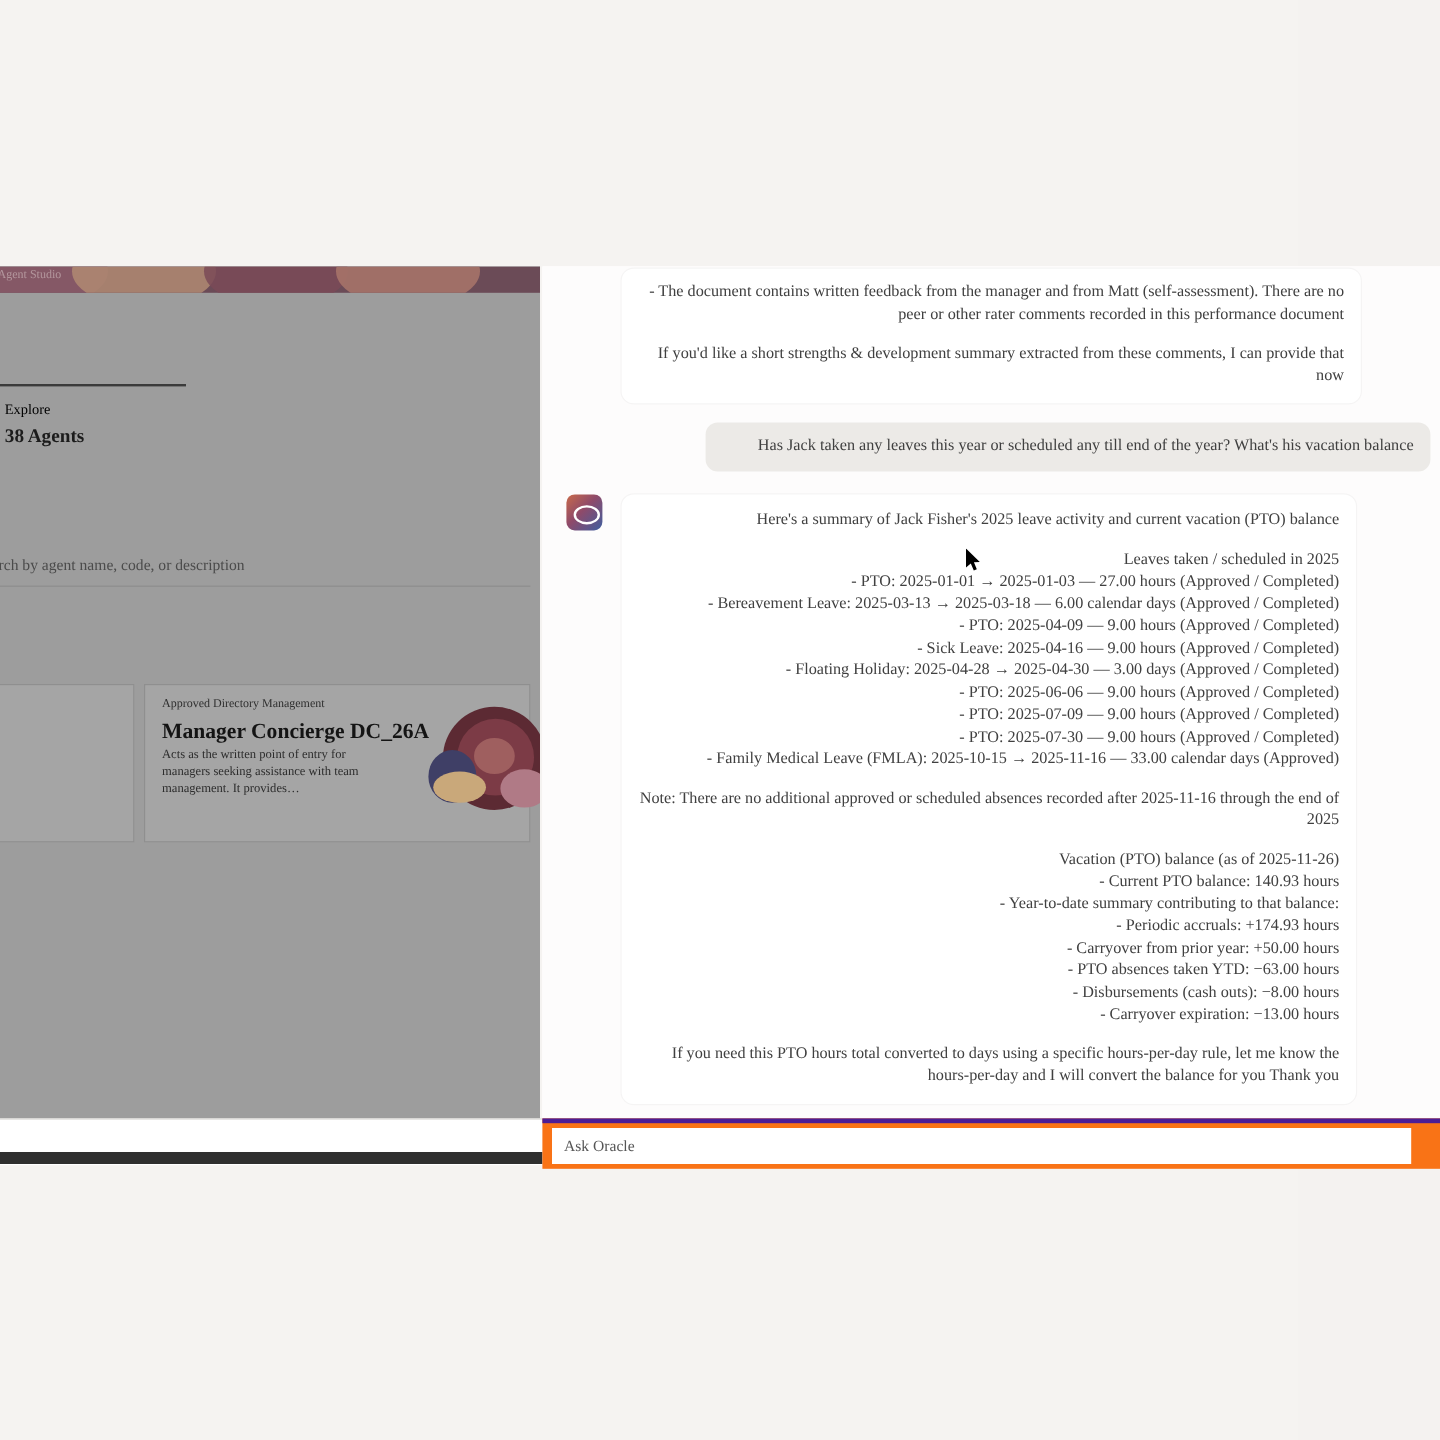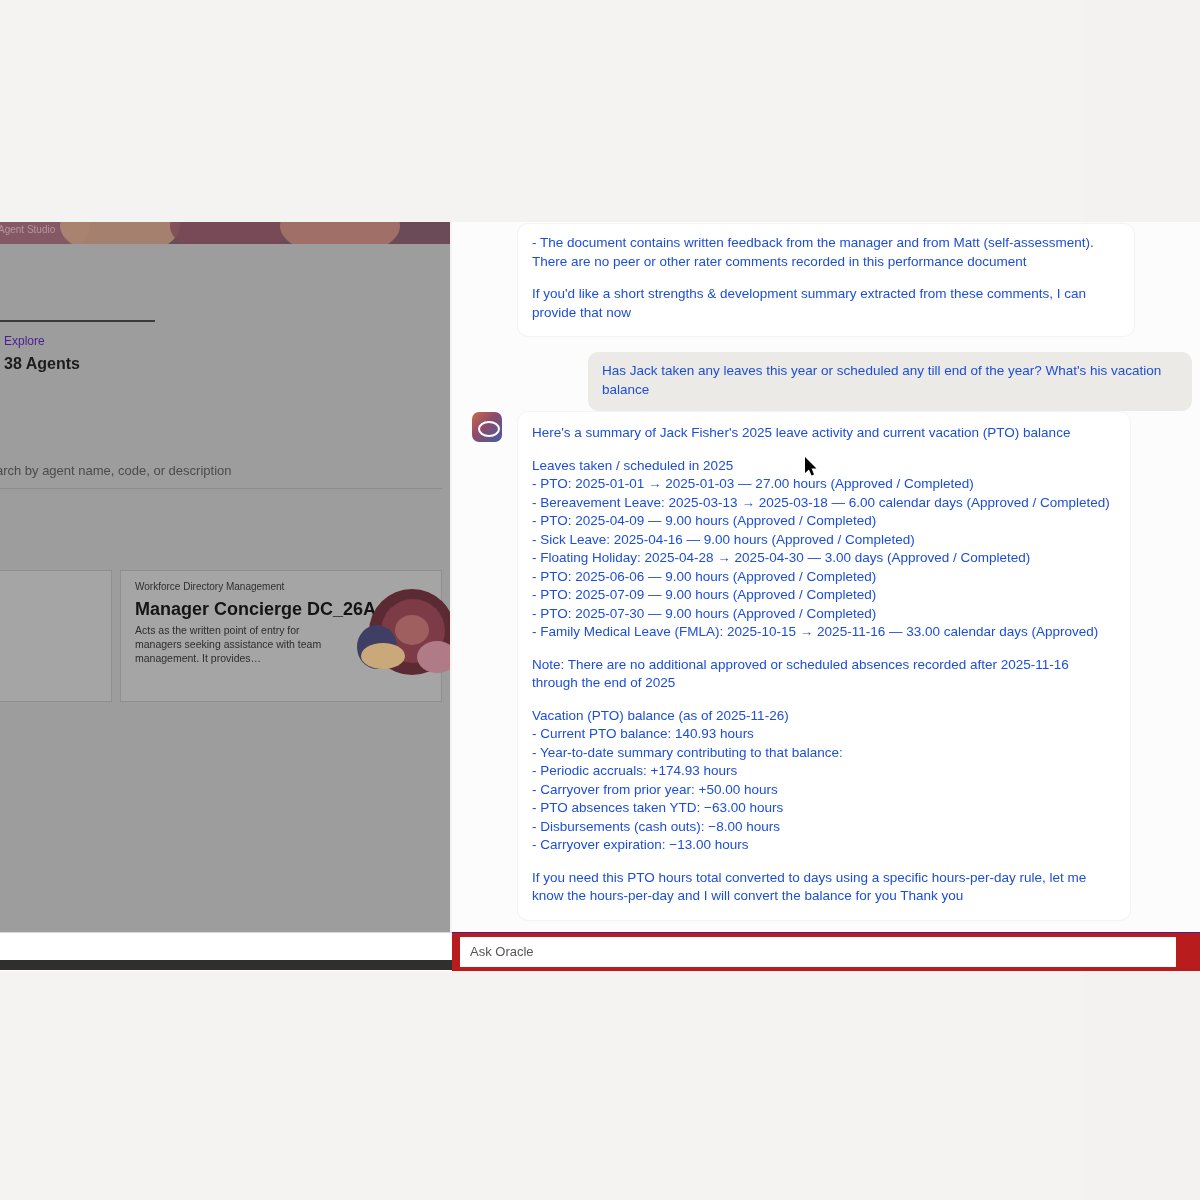--- a/index.html
+++ b/index.html
@@ -10,20 +10,21 @@
     height: 1200px;
     overflow: hidden;
     font-family: "Liberation Sans", sans-serif;
   }
 
   #root {
     position: relative;
     width: 1082px;
     height: 1200px;
     background: #f5f3f1;
+    font-family: Liberation Serif, serif;
   }
 
   
   .left-window {
     position: absolute;
     left: -10px;
     top: 222px;
     width: 460px;
     height: 748px;
     background: #9d9d9d;
@@ -64,21 +65,21 @@
   .lw-tab-underline {
     position: absolute;
     left: 0; top: 0;
     width: 165px; height: 2px;
     background: #3b3b3b;
   }
   .lw-explore-label {
     position: absolute;
     left: 14px; top: 112px;
     font-size: 12px;
-    color: #4c1d95;
+    color: #000000;
   }
   .lw-agent-count {
     position: absolute;
     left: 14px; top: 133px;
     font-size: 16px;
     font-weight: bold;
     color: #1c1c1c;
   }
 
   .lw-search {
@@ -181,22 +182,23 @@
     box-shadow: 0 0 0 1px rgba(0,0,0,0.03);
   }
   .bubble-user {
     background: #eceae7;
     border-radius: 10px;
   }
 
   .bubble-text {
     font-size: 13.5px;
     line-height: 18.5px;
-    color: #1d4ed8;
+    color: #404040;
     white-space: pre-wrap;
+    text-align: right;
   }
 
   #msg-1 {
     left: 66px;
     top: 2px;
     width: 588px;
     padding: 10px 14px 14px 14px;
   }
   #msg-1 .bubble-text + .bubble-text { margin-top: 14px; }
 
@@ -242,22 +244,22 @@
   }
   .cursor svg { display: block; }
 
   
   .ask-bar {
     position: absolute;
     left: 452px;
     top: 932px;
     width: 748px;
     height: 38px;
-    background: #b91c1c;
-    border-top: 1px solid #4c1d95;
+    background: #f97316;
+    border-top: 4px solid #4c1d95;
   }
   .ask-bar-inner {
     position: absolute;
     left: 8px;
     top: 4px;
     width: 716px;
     height: 30px;
     background: #ffffff;
   }
   .ask-bar-placeholder {
@@ -318,21 +320,21 @@
         
         
         
         
         
         
       </div>
     </div>
 
     <div class="lw-card main-card">
-      <div class="lw-card-cat">Workforce Directory Management</div>
+      <div class="lw-card-cat">Approved Directory Management</div>
       <div class="lw-card-title">Manager Concierge DC_26A</div>
       <div class="lw-card-desc">Acts as the written point of entry for managers seeking assistance with team management. It provides…</div>
       <div class="lw-card-art">
         <div class="ring art-a"></div>
         <div class="ring art-b"></div>
         <div class="ring art-c"></div>
         <div class="ring art-d"></div>
         <div class="ring art-e"></div>
         <div class="ring art-f"></div>
       </div>

